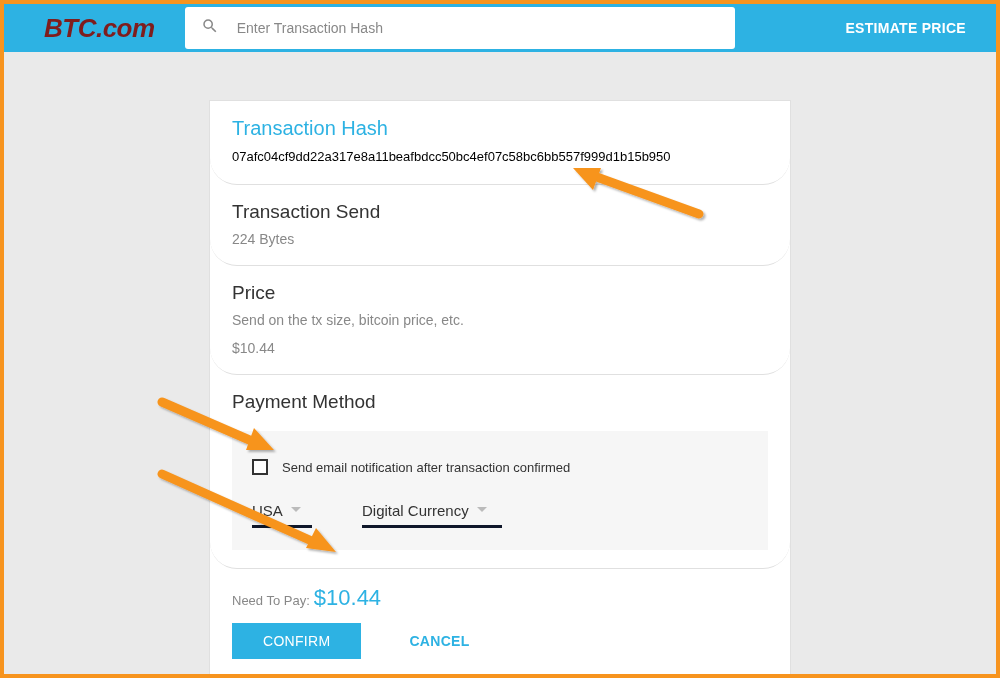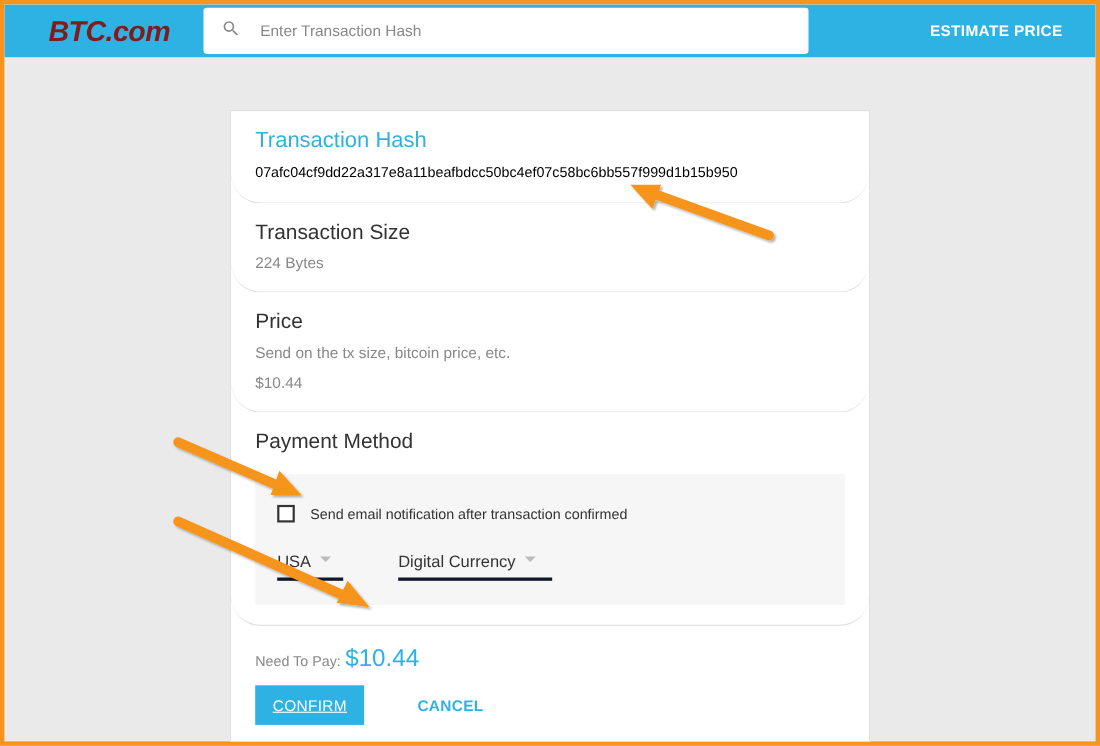--- a/index.html
+++ b/index.html
@@ -136,26 +136,25 @@
       align-items: baseline;
       margin-bottom: 12px;
     }
     .need-pay-label { color: #888; font-size: 13px; margin-right: 4px; }
     .need-pay-amount { color: #2db2e3; font-size: 22px; font-weight: 400; }
     .btn-row { display: flex; align-items: center; gap: 48px; }
     .btn-confirm {
       background: #2db2e3;
       color: #fff;
       border: none;
-      padding: 10px 16px;
+      padding: 10px 31px;
       font-size: 14px;
       font-weight: 500;
       letter-spacing: 0.3px;
       cursor: pointer;
-      text-decoration: underline;
     }
     .btn-cancel {
       color: #2db2e3;
       font-size: 14px;
       font-weight: 700;
       letter-spacing: 0.3px;
       cursor: pointer;
       background: none;
       border: none;
     }
@@ -181,21 +180,21 @@
     <div class="estimate-link">ESTIMATE PRICE</div>
   </div>
 
   <div class="card">
     <div class="section">
       <div class="section-title accent">Transaction Hash</div>
       <div class="hash-value">07afc04cf9dd22a317e8a11beafbdcc50bc4ef07c58bc6bb557f999d1b15b950</div>
     </div>
 
     <div class="section">
-      <div class="section-title">Transaction Size</div>
+      <div class="section-title">Transaction Send</div>
       <div class="sub-text">224 Bytes</div>
     </div>
 
     <div class="section">
       <div class="section-title">Price</div>
       <div class="sub-text">Send on the tx size, bitcoin price, etc.</div>
       <div class="price-val">$10.44</div>
     </div>
 
     <div class="section" style="border-bottom:1px solid #e0e0e0;">

